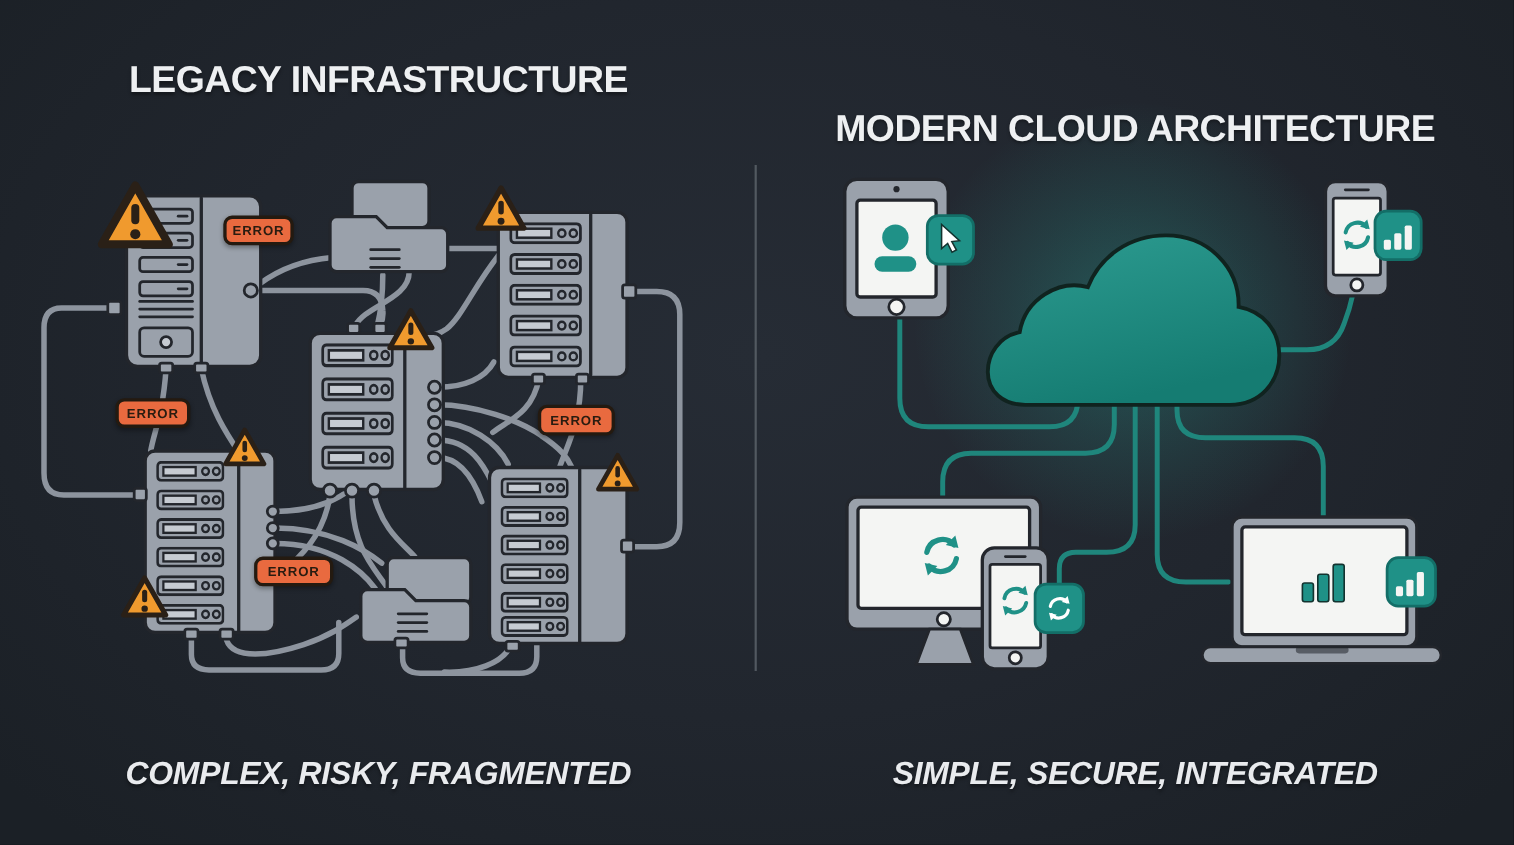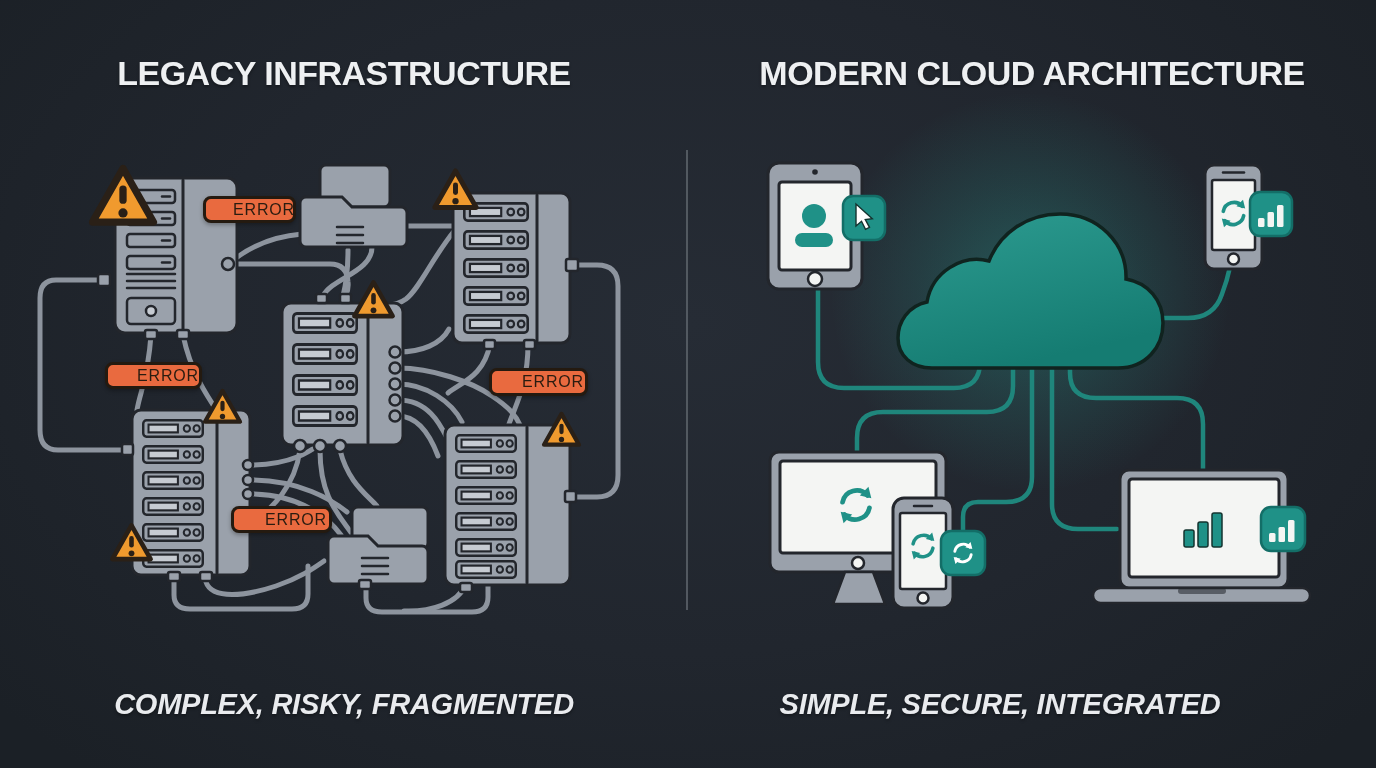--- a/index.html
+++ b/index.html
@@ -16,36 +16,35 @@
   .canvas{
     position:relative;width:1376px;height:768px;overflow:hidden;
     font-family:"Liberation Sans","DejaVu Sans",sans-serif;
     background:radial-gradient(ellipse 900px 600px at 50% 42%, #262c35 0%, var(--background) 55%, var(--background-edge) 100%);
   }
   .title{
     position:absolute;top:54px;width:688px;text-align:center;
     font-size:34px;font-weight:800;letter-spacing:-0.5px;color:var(--title-text);
     text-shadow:0 2px 3px rgba(0,0,0,.35);
   }
-  .title.left{left:0;} .title.right{left:688px;}
+  .title.left{left:0;} .title.right{left:688px;margin-top:44px;}
   .caption{
     position:absolute;top:688px;width:688px;text-align:center;
     font-size:29px;font-weight:700;letter-spacing:-0.25px;color:var(--caption-text);
     text-shadow:0 2px 3px rgba(0,0,0,.35);
     font-style:italic;
   }
-  .caption.left{left:0;} .caption.right{left:656px;}
+  .caption.left{left:0;} .caption.right{left:688px;}
   .divider{position:absolute;left:686px;top:150px;width:2px;height:460px;background:var(--divider);opacity:.85;}
   .art{position:absolute;left:0;top:0;width:1376px;height:768px;}
   .error-badge{
     position:absolute;display:flex;align-items:center;justify-content:center;
     background:var(--error-orange);border:3px solid var(--error-outline);border-radius:8px;
-    color:var(--error-text);font-size:16px;font-weight:400;letter-spacing:0.8px;
+    color:var(--error-text);font-size:12px;font-weight:700;letter-spacing:0.8px;
     box-shadow:0 2px 4px rgba(0,0,0,.3);
-    padding-left:29px;
   }
   .w{stroke:var(--wire-gray);stroke-width:5;fill:none;stroke-linecap:round;}
   .tl{stroke:var(--teal-line);stroke-width:4.5;fill:none;stroke-linecap:round;}
   .dev{fill:var(--device-gray);stroke:var(--outline-dark);stroke-width:3;}
   .dev2{fill:var(--device-gray);stroke:var(--outline-dark);stroke-width:2.5;}
   .scr{fill:var(--screen-white);stroke:var(--outline-dark);stroke-width:3;}
   .ln{stroke:var(--outline-dark);stroke-width:2.5;fill:none;stroke-linecap:round;}
   .dk{fill:var(--outline-dark);}
   .tealfill{fill:var(--teal);}
   .tbadge{fill:var(--teal);stroke:var(--teal-dark);stroke-width:2.5;}

